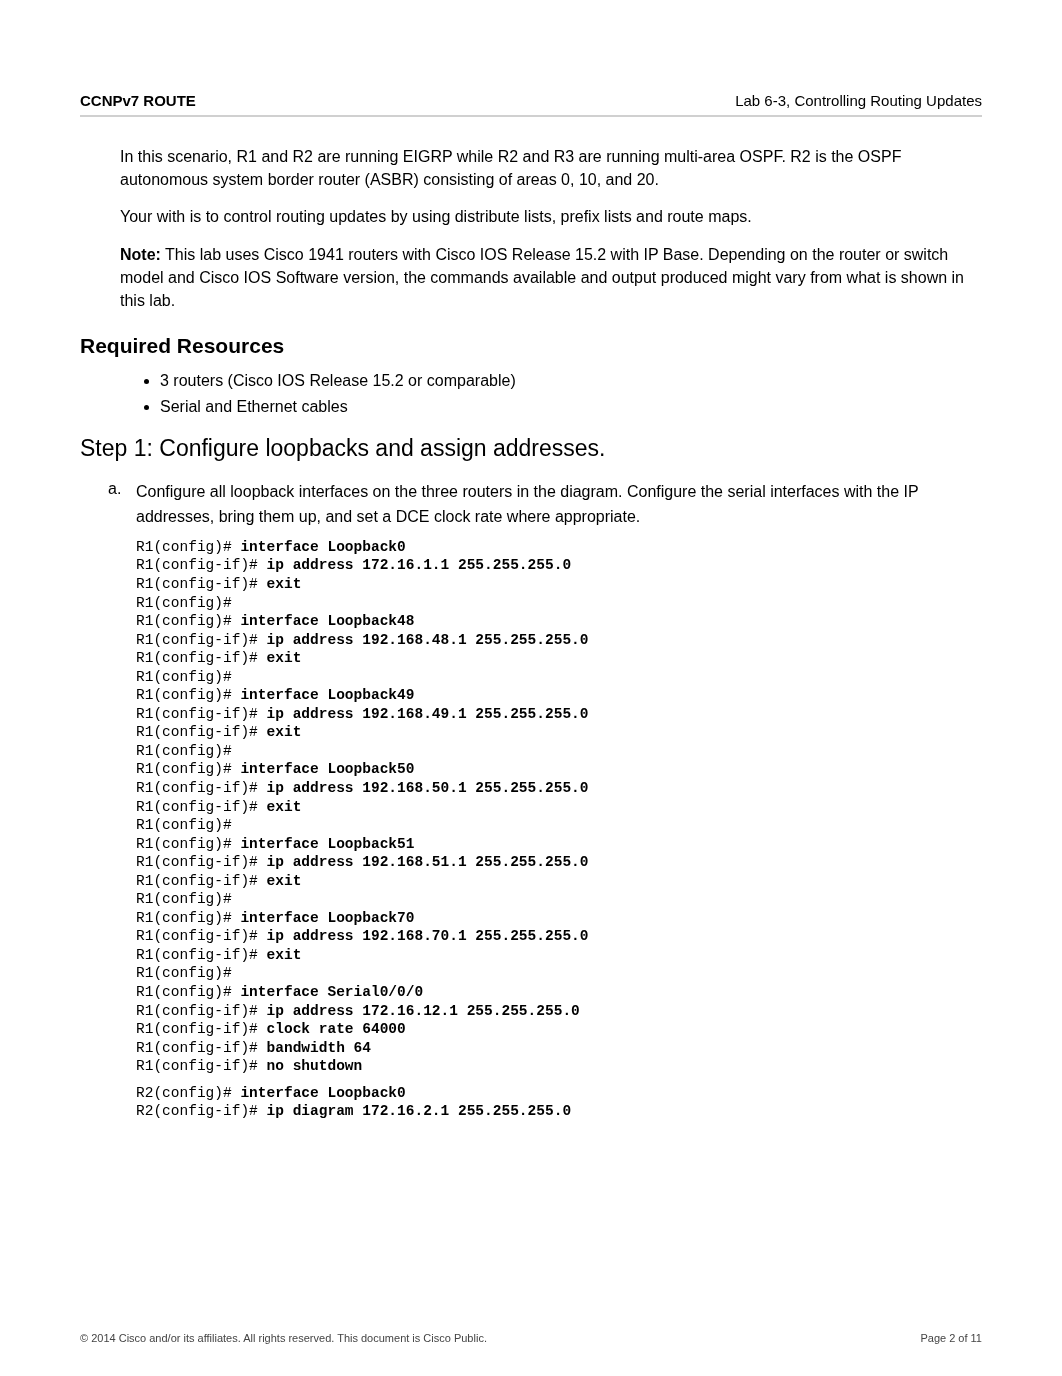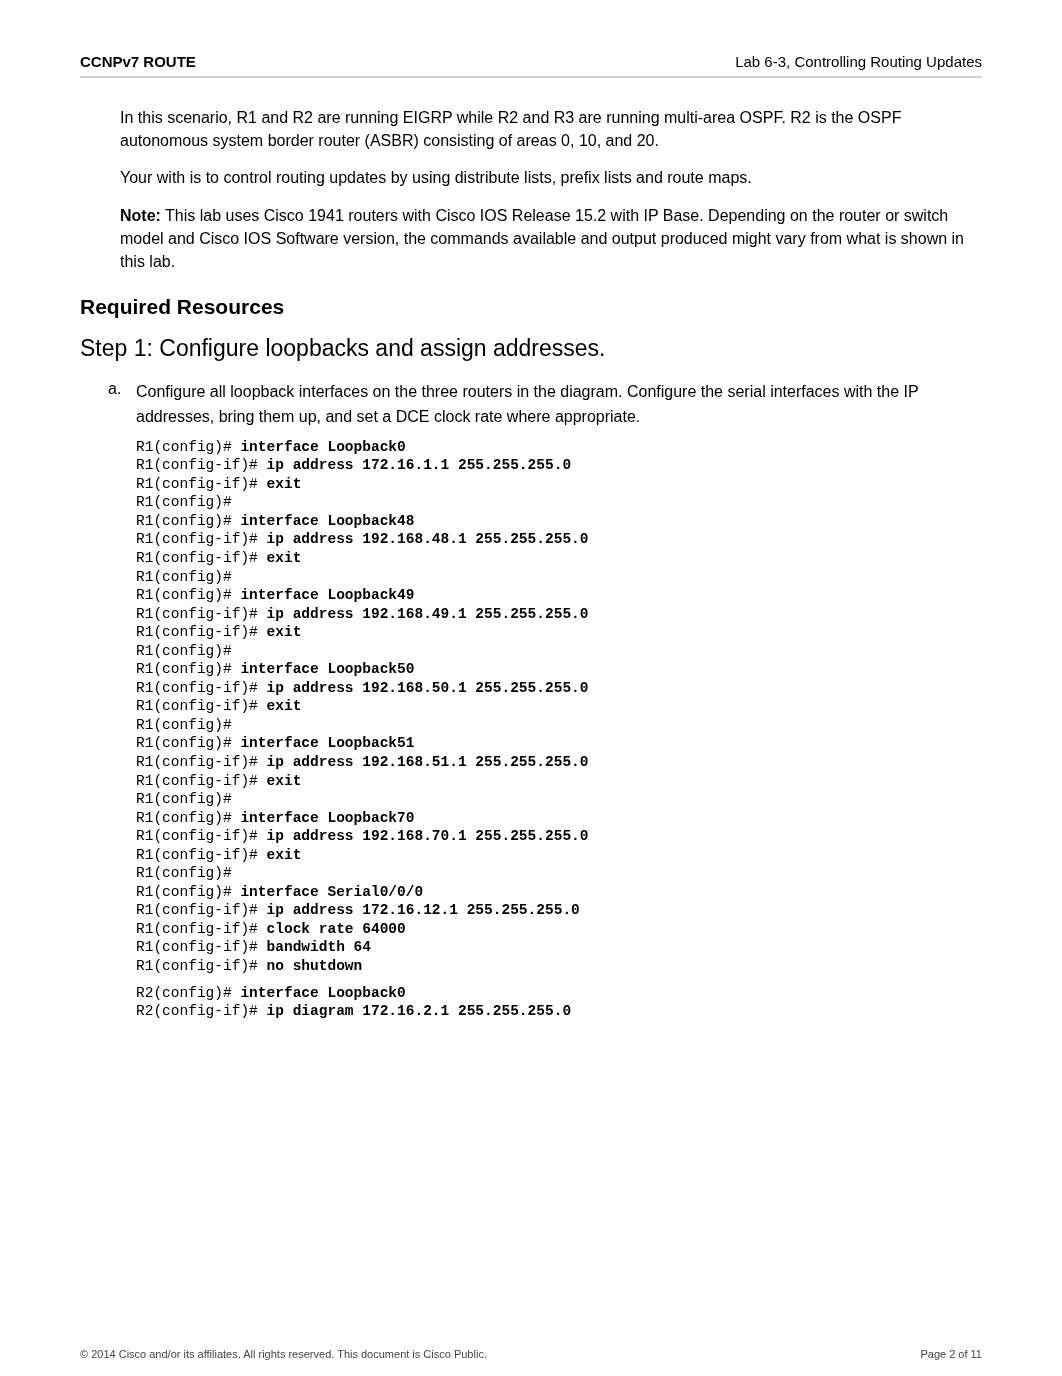--- a/index.html
+++ b/index.html
@@ -6,21 +6,21 @@
       margin: 0;
       padding: 0;
       font-family: Arial, Helvetica, sans-serif;
       background: #fff;
       color: #000;
     }
     .page {
       width: 1062px;
       min-height: 1376px;
       box-sizing: border-box;
-      padding: 53px 80px 30px 80px;
+      padding: 92px 80px 30px 80px;
       position: relative;
     }
     .header {
       display: flex;
       justify-content: space-between;
       align-items: baseline;
       border-bottom: 2px solid #d0d0d0;
       padding-bottom: 6px;
       margin-bottom: 28px;
     }
@@ -82,21 +82,21 @@
       font-size: 14.5px;
       line-height: 1.28;
       margin: 6px 0 8px 56px;
       white-space: pre;
     }
     .code-block .cmd {
       font-weight: bold;
     }
     .footer {
       position: absolute;
-      bottom: 16px;
+      bottom: 32px;
       left: 80px;
       right: 80px;
       display: flex;
       justify-content: space-between;
       font-size: 11px;
       color: #444;
     }
   </style>
 </head>
 <body>
@@ -110,20 +110,24 @@
 
 
   <p class="body">In this scenario, R1 and R2 are running EIGRP while R2 and R3 are running multi-area OSPF. R2 is the OSPF autonomous system border router (ASBR) consisting of areas 0, 10, and 20.</p>
   <p class="body">Your with is to control routing updates by using distribute lists, prefix lists and route maps.</p>
 
   <p class="body">
     <span class="bold">Note:</span><span> This lab uses Cisco 1941 routers with Cisco IOS Release 15.2 with IP Base. Depending on the router or switch model and Cisco IOS Software version, the commands available and output produced might vary from what is shown in this lab.</span>
   </p>
 
   <h2 class="section">Required Resources</h2>
+  <ul class="resources">
+    <li>3 routers (Cisco IOS Release 15.2 or comparable)</li>
+    <li>Serial and Ethernet cables</li>
+  </ul>
 
   <h2 class="step-heading">Step 1: Configure loopbacks and assign addresses.</h2>
 
 
   <div class="substep">
     <div class="substep-letter">a.</div>
     <div class="substep-text">Configure all loopback interfaces on the three routers in the diagram. Configure the serial interfaces with the IP addresses, bring them up, and set a DCE clock rate where appropriate.</div>
   </div>
 
   <div class="code-block" id="code-r1"><div><span>R1(config)# </span><span class="cmd">interface Loopback0</span></div><div><span>R1(config-if)# </span><span class="cmd">ip address 172.16.1.1 255.255.255.0</span></div><div><span>R1(config-if)# </span><span class="cmd">exit</span></div><div><span>R1(config)#</span><span class="cmd"></span></div><div><span>R1(config)# </span><span class="cmd">interface Loopback48</span></div><div><span>R1(config-if)# </span><span class="cmd">ip address 192.168.48.1 255.255.255.0</span></div><div><span>R1(config-if)# </span><span class="cmd">exit</span></div><div><span>R1(config)#</span><span class="cmd"></span></div><div><span>R1(config)# </span><span class="cmd">interface Loopback49</span></div><div><span>R1(config-if)# </span><span class="cmd">ip address 192.168.49.1 255.255.255.0</span></div><div><span>R1(config-if)# </span><span class="cmd">exit</span></div><div><span>R1(config)#</span><span class="cmd"></span></div><div><span>R1(config)# </span><span class="cmd">interface Loopback50</span></div><div><span>R1(config-if)# </span><span class="cmd">ip address 192.168.50.1 255.255.255.0</span></div><div><span>R1(config-if)# </span><span class="cmd">exit</span></div><div><span>R1(config)#</span><span class="cmd"></span></div><div><span>R1(config)# </span><span class="cmd">interface Loopback51</span></div><div><span>R1(config-if)# </span><span class="cmd">ip address 192.168.51.1 255.255.255.0</span></div><div><span>R1(config-if)# </span><span class="cmd">exit</span></div><div><span>R1(config)#</span><span class="cmd"></span></div><div><span>R1(config)# </span><span class="cmd">interface Loopback70</span></div><div><span>R1(config-if)# </span><span class="cmd">ip address 192.168.70.1 255.255.255.0</span></div><div><span>R1(config-if)# </span><span class="cmd">exit</span></div><div><span>R1(config)#</span><span class="cmd"></span></div><div><span>R1(config)# </span><span class="cmd">interface Serial0/0/0</span></div><div><span>R1(config-if)# </span><span class="cmd">ip address 172.16.12.1 255.255.255.0</span></div><div><span>R1(config-if)# </span><span class="cmd">clock rate 64000</span></div><div><span>R1(config-if)# </span><span class="cmd">bandwidth 64</span></div><div><span>R1(config-if)# </span><span class="cmd">no shutdown</span></div></div>

